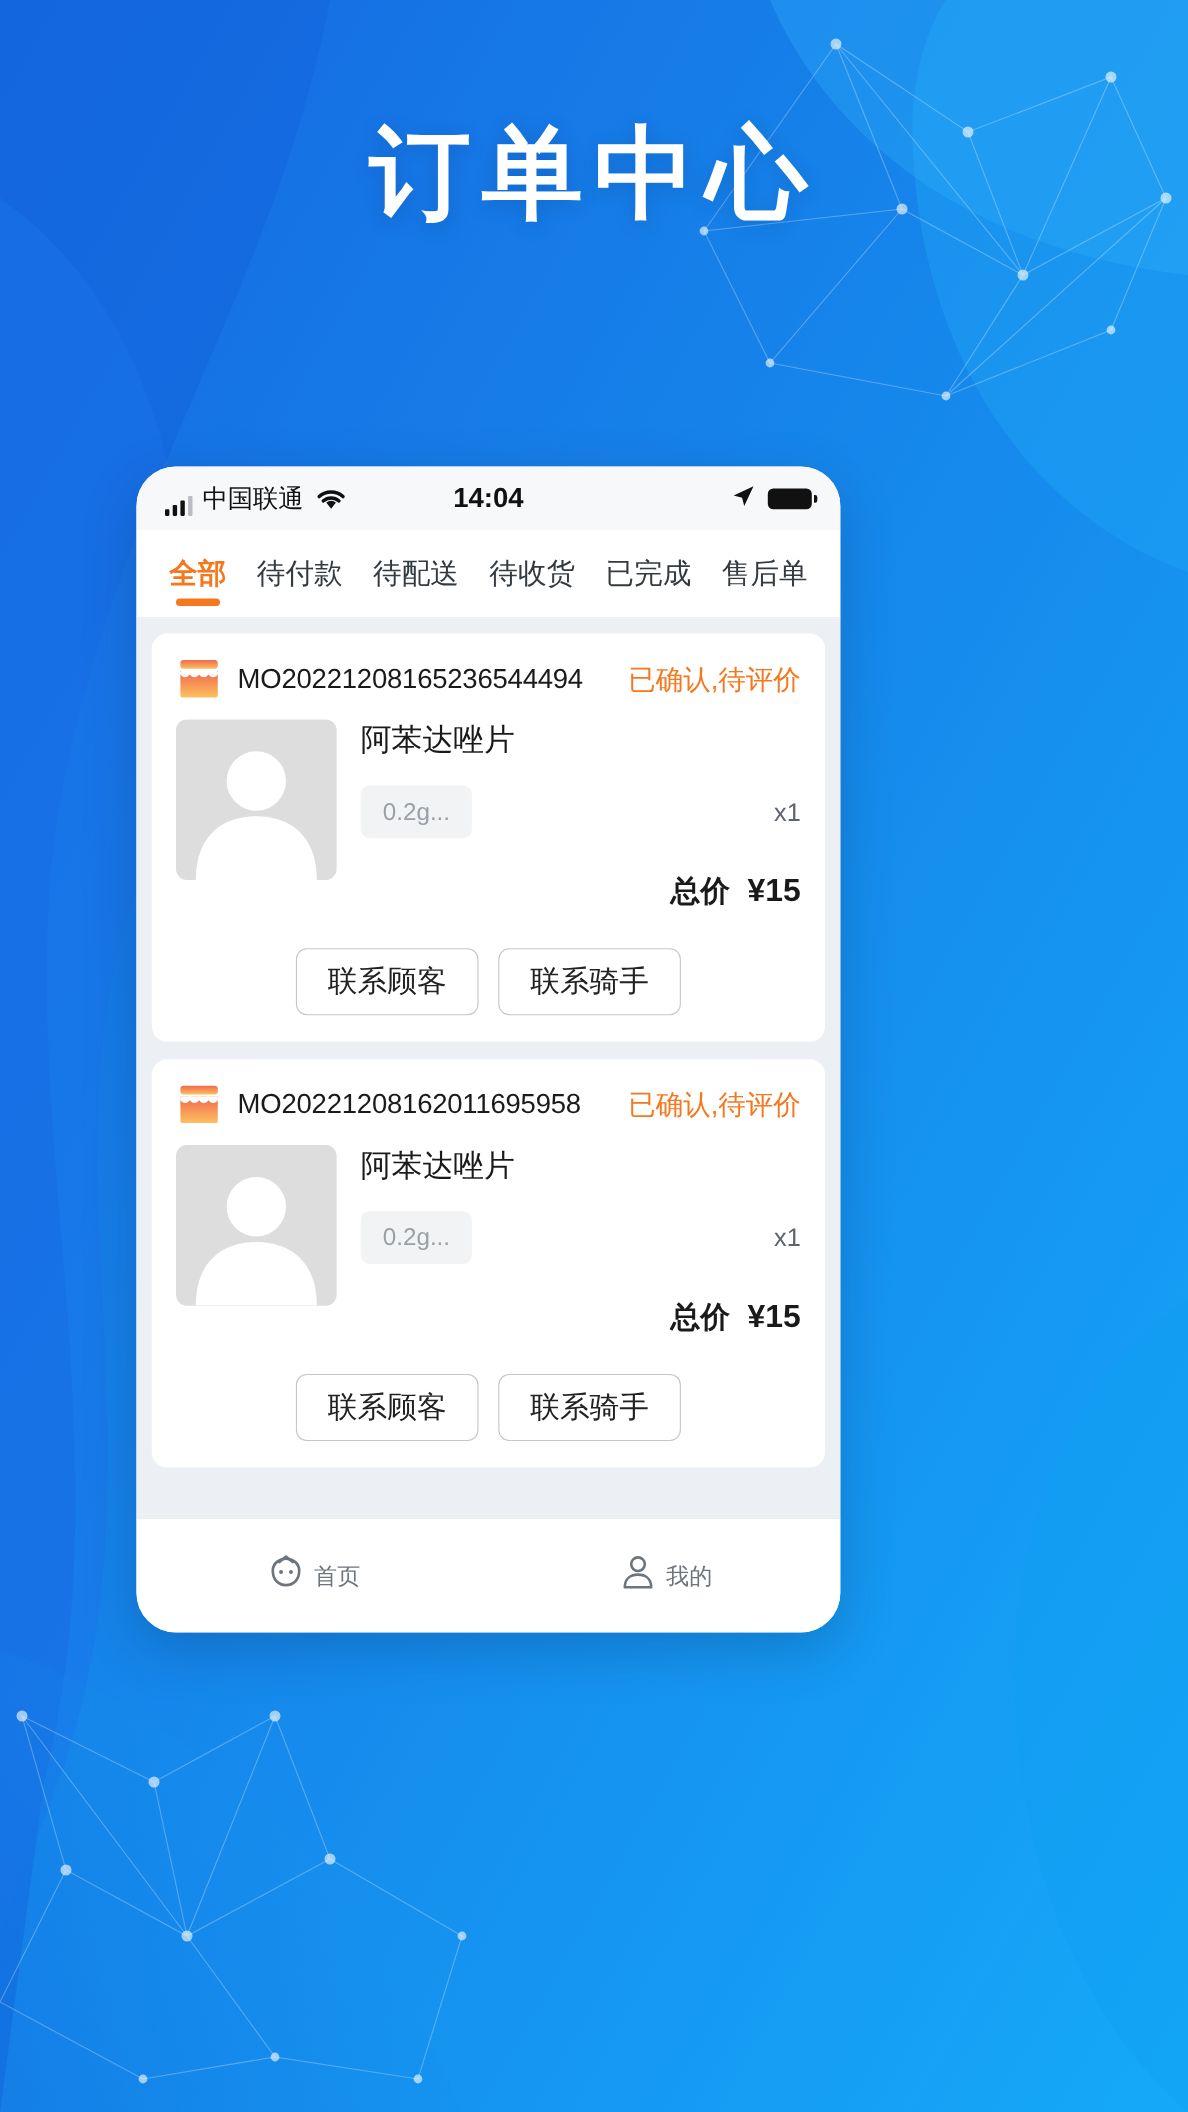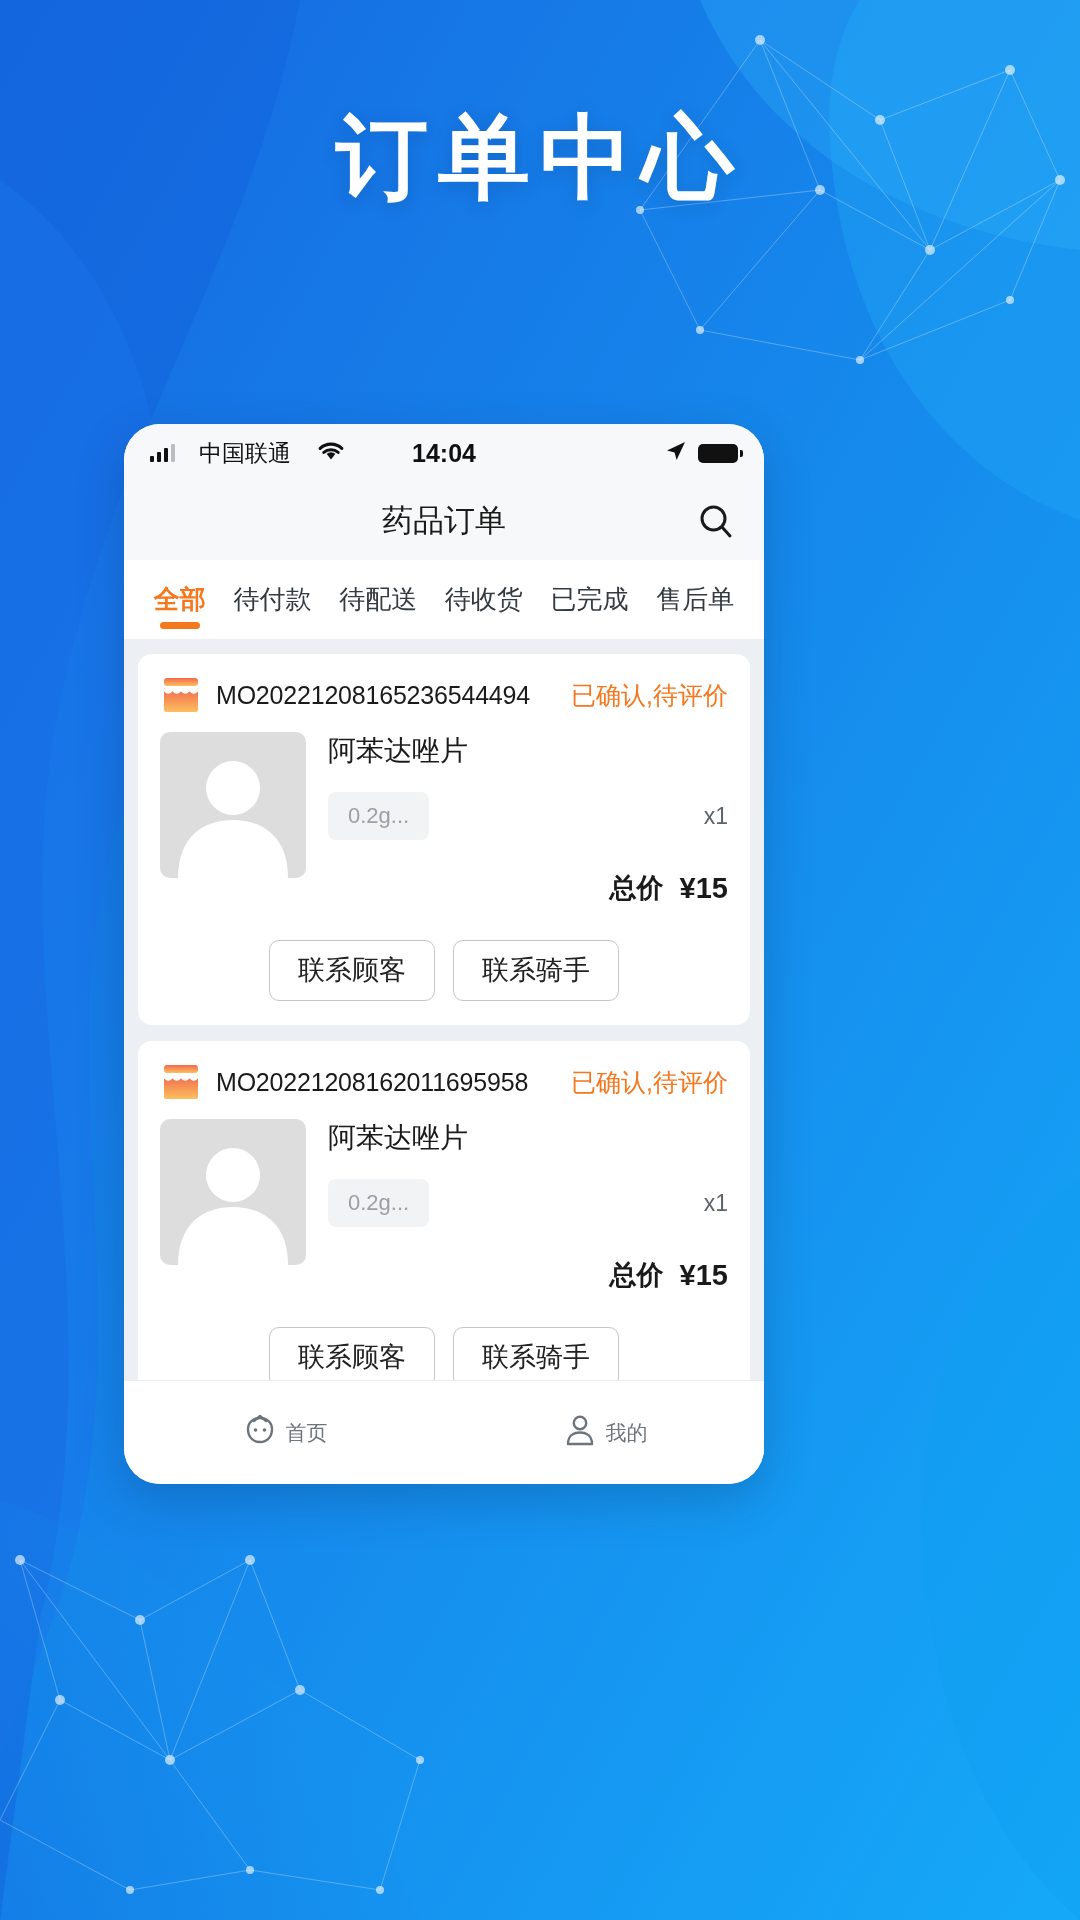--- a/index.html
+++ b/index.html
@@ -47,21 +47,21 @@
   
   .statusbar {
     height: 58px;
     background: #f7f8f9;
     display: flex;
     align-items: center;
     padding: 0 26px;
     flex: none;
     position: relative;
   }
-  .sb-left { display: flex; align-items: center; gap: 24px; }
+  .sb-left { display: flex; align-items: flex-end; gap: 9px; }
   .sb-bars { display: flex; align-items: flex-end; gap: 3px; height: 18px; }
   .sb-bars i { width: 4px; background: #111; border-radius: 1px; display: block; }
   .sb-bars i:nth-child(1){height:6px;}
   .sb-bars i:nth-child(2){height:10px;}
   .sb-bars i:nth-child(3){height:14px;}
   .sb-bars i:nth-child(4){height:18px; background:#b9bdc2;}
   .sb-carrier { font-size: 23px; color: #111; font-weight: 500; }
   .sb-wifi { margin-left: 2px; }
   .sb-time {
     position: absolute; left: 0; right: 0;
@@ -301,29 +301,20 @@
       <div class="sb-right">
         <span>
           <svg width="24" height="24" viewBox="0 0 24 24">
             <path d="M21 3 L3 11.4 L10.6 13.4 L12.6 21 Z" fill="#111"></path>
           </svg>
         </span>
         <span class="sb-batt"></span>
       </div>
     </div>
 
-    <div class="appbar">
-      <div class="appbar-title">药品订单</div>
-      <div class="appbar-search">
-        <svg width="40" height="40" viewBox="0 0 40 40">
-          <circle cx="17.5" cy="17.5" r="11.5" stroke="#1a1a1a" stroke-width="3" fill="none"></circle>
-          <line x1="26" y1="26" x2="34" y2="35" stroke="#1a1a1a" stroke-width="3" stroke-linecap="round"></line>
-        </svg>
-      </div>
-    </div>
 
     <div class="tabs">
       <div class="tab active">全部</div>
       <div class="tab">待付款</div>
       <div class="tab">待配送</div>
       <div class="tab">待收货</div>
       <div class="tab">已完成</div>
       <div class="tab">售后单</div>
     </div>
 

